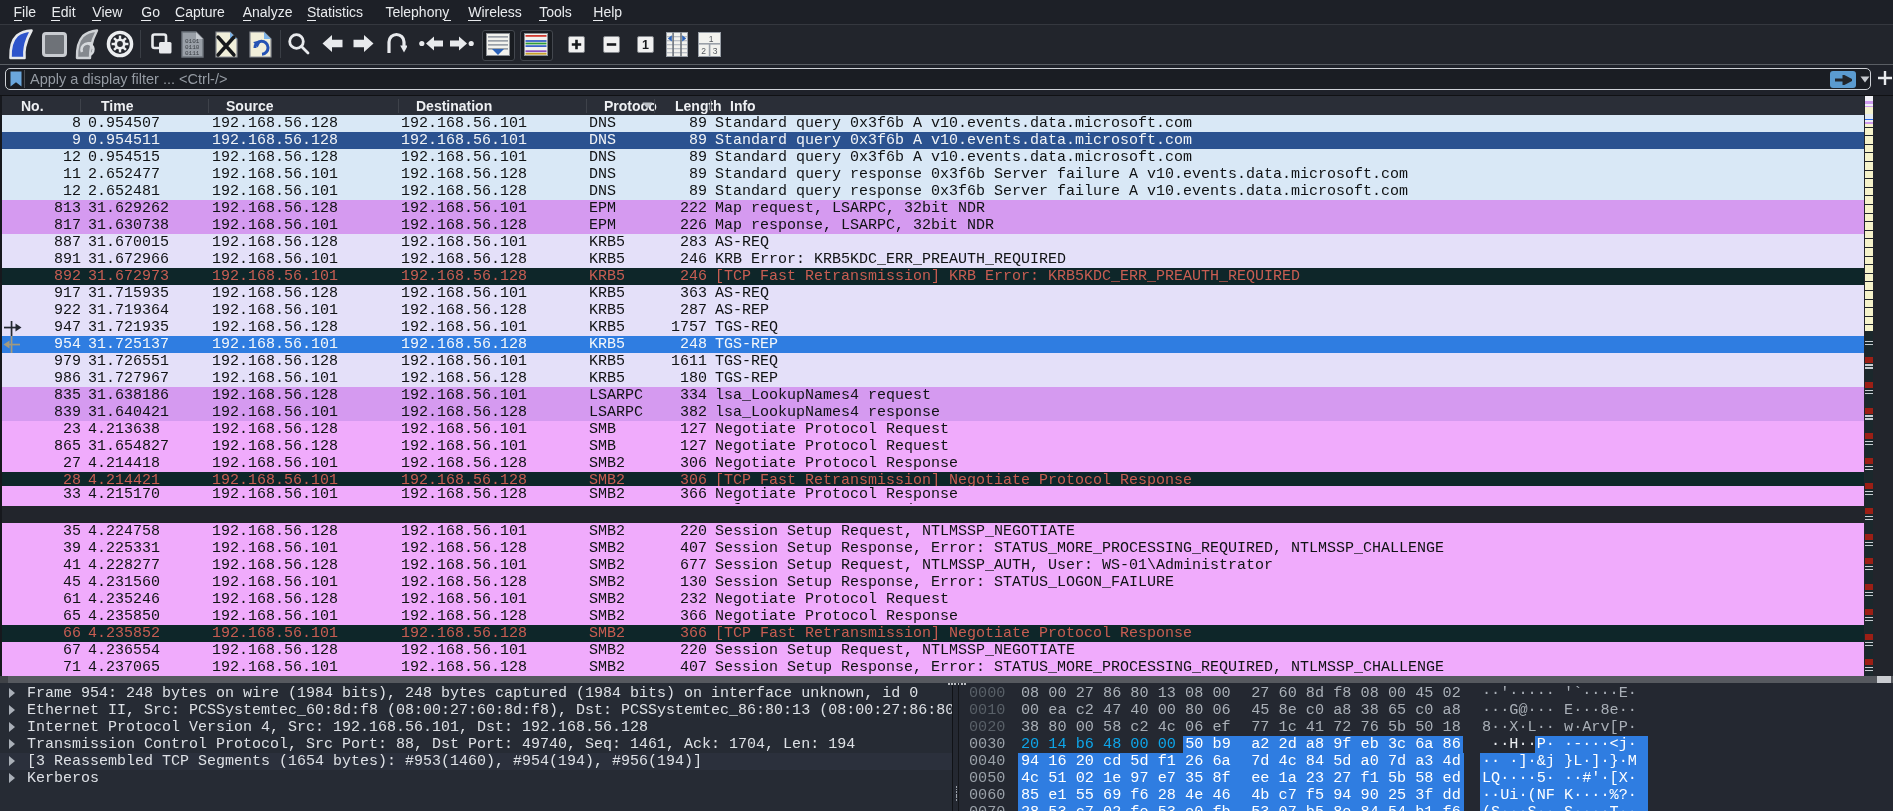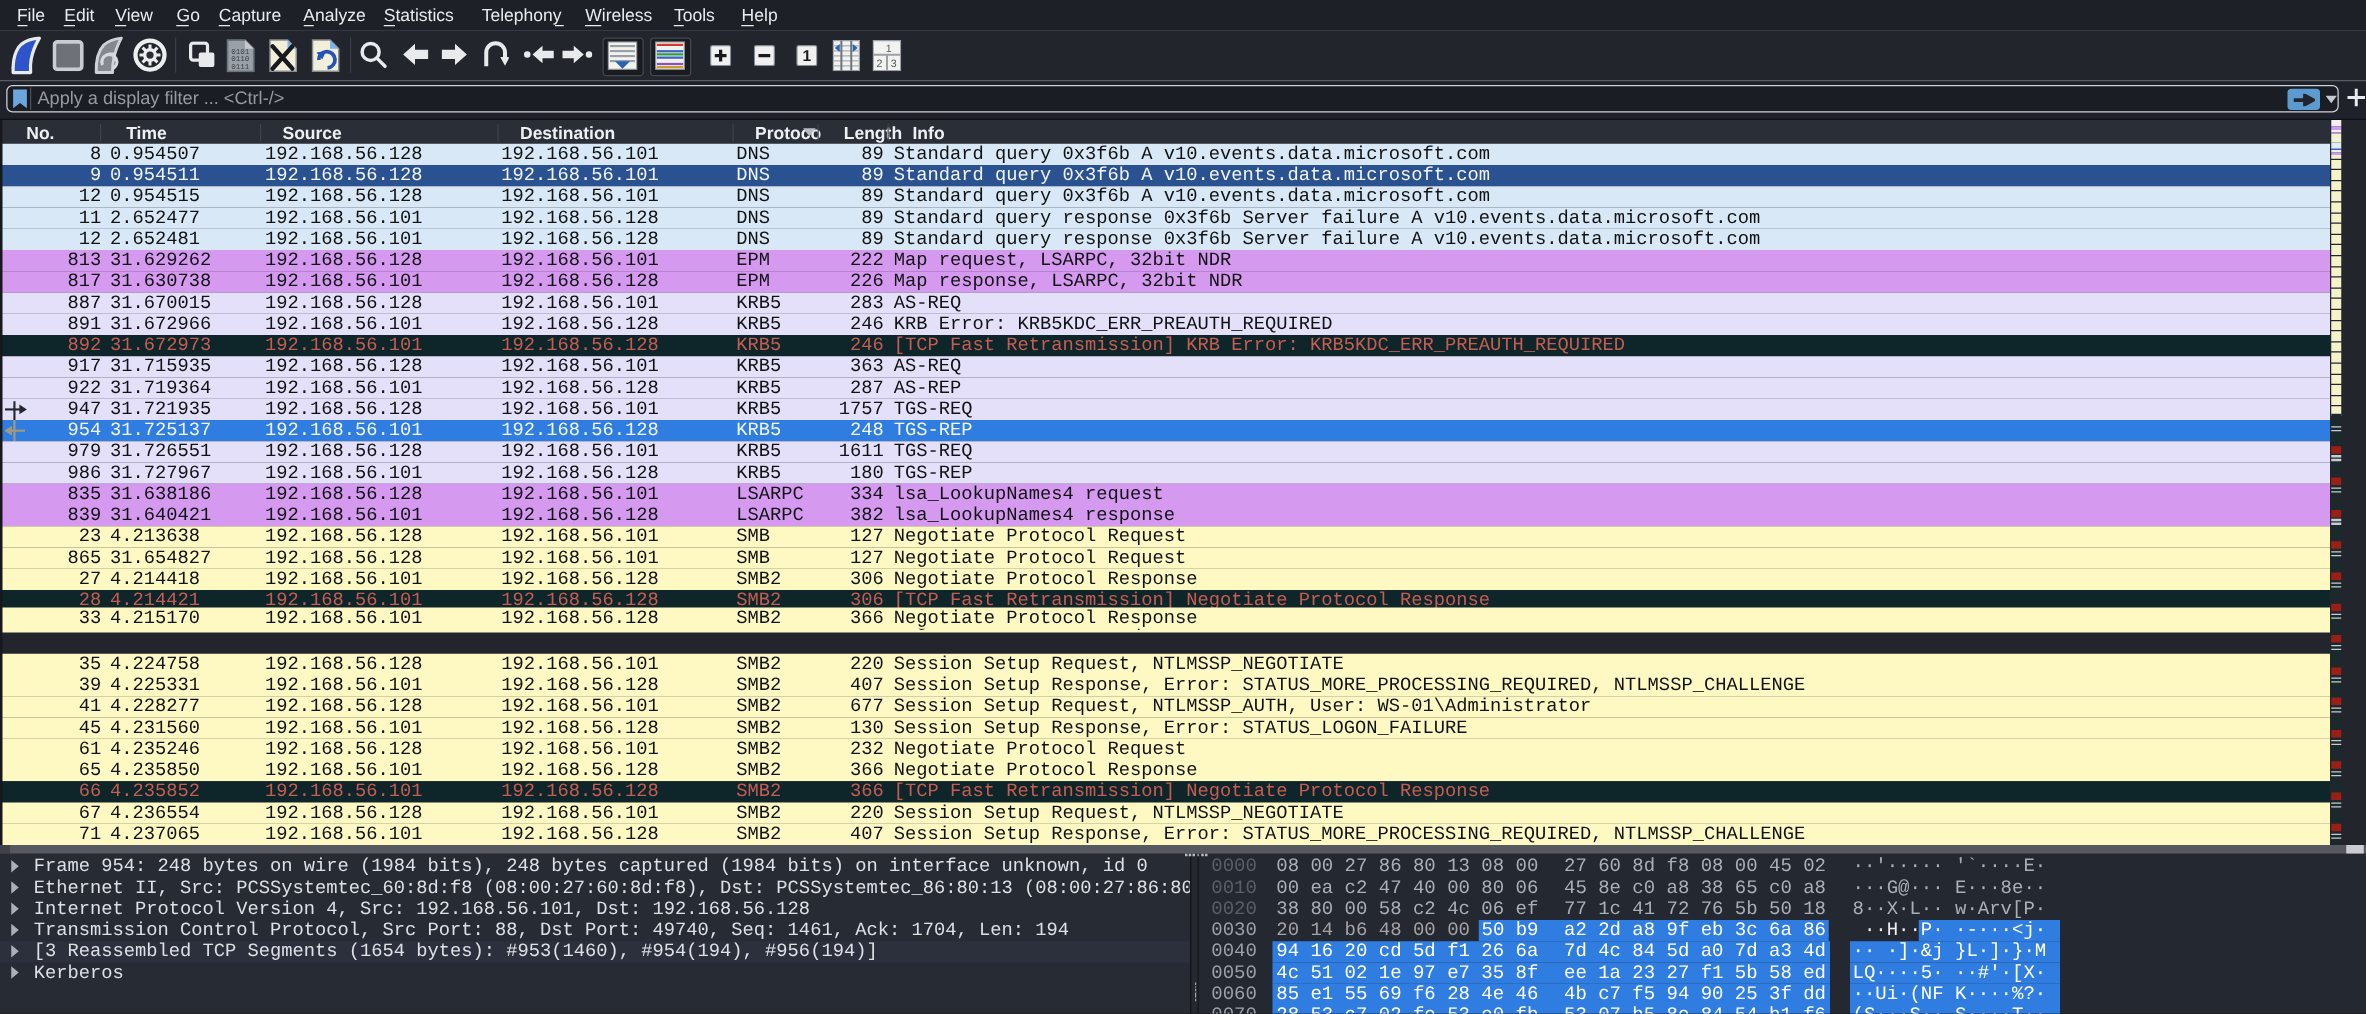--- a/index.html
+++ b/index.html
@@ -7,21 +7,21 @@
 .mu{position:absolute;height:1px;background:#e9ebee;}
 .hcol{position:absolute;top:0;height:20px;line-height:20px;color:#eef0f3;font-size:14px;font-weight:700;padding-left:16px;}
 .row{position:absolute;left:0;width:1864px;height:17px;font-size:15px;line-height:17px;color:#101214;font-family:"Liberation Mono", monospace;white-space:pre;}
 .c-no{position:absolute;left:0;top:0;width:81px;text-align:right;}
 .c-t{position:absolute;left:88px;top:0;}
 .c-s{position:absolute;left:212px;top:0;}
 .c-d{position:absolute;left:401px;top:0;}
 .c-p{position:absolute;left:589px;top:0;}
 .c-l{position:absolute;left:600px;top:0;width:107px;text-align:right;}
 .c-i{position:absolute;left:715px;top:0;}
-.dns{background:#d9e8f6;} .krb{background:#e4e0f9;} .epm{background:#d59af0;} .smb{background:#fef9c3;}
+.dns{background:#d9e8f6;} .krb{background:#e4e0f9;} .epm{background:#d59af0;} .smb{background:#f0abfc;}
 .seln{background:#2b5290;color:#f2f4f6;} .sel{background:#2f7de1;color:#f4f7fa;}
 .dark{background:#0e2629;color:#c75d52;}
 .dline{position:absolute;left:0;width:952px;height:17px;color:#dde0e5;font-size:15px;line-height:17px;font-family:"Liberation Mono", monospace;white-space:pre;overflow:hidden;}
 .dtri{position:absolute;left:9px;top:3.2px;width:0;height:0;border-left:6px solid #aab0b8;border-top:5px solid transparent;border-bottom:5px solid transparent;}
 .hx{position:absolute;height:17px;font-size:15.2px;line-height:17px;font-family:"Liberation Mono", monospace;white-space:pre;}
 </style></head><body>
 <div id="app">
 
 <div class="abs" style="left:0;top:0;width:1893px;height:24px;background:#1d2027;"></div>
 <div class="mitem" style="left:13.5px;">File</div>
@@ -365,21 +365,21 @@
 <div class="hx" style="left:1021px;top:701.5px;color:#a9afb7;">00 ea c2 47 40 00 80 06</div>
 <div class="hx" style="left:1251.2px;top:701.5px;color:#a9afb7;">45 8e c0 a8 38 65 c0 a8</div>
 <div class="hx" style="left:1482px;top:701.5px;color:#a9afb7;">···G@··· E···8e··</div>
 <div class="hx" style="left:969px;top:718.5px;color:#596068;">0020</div>
 <div class="hx" style="left:1021px;top:718.5px;color:#a9afb7;">38 80 00 58 c2 4c 06 ef</div>
 <div class="hx" style="left:1251.2px;top:718.5px;color:#a9afb7;">77 1c 41 72 76 5b 50 18</div>
 <div class="hx" style="left:1482px;top:718.5px;color:#a9afb7;">8··X·L·· w·Arv[P·</div>
 <div class="abs" style="left:1183.2px;top:735.5px;width:279.8px;height:17px;background:#2f7de1;"></div>
 <div class="abs" style="left:1534.7px;top:735.5px;width:113.3px;height:17px;background:#2f7de1;"></div>
 <div class="hx" style="left:969px;top:735.5px;color:#9aa1a9;">0030</div>
-<div class="hx" style="left:1021px;top:735.5px;color:#a3a3a3;">20 14 b6 48 00 00</div>
+<div class="hx" style="left:1021px;top:735.5px;color:#0ea5e9;">20 14 b6 48 00 00</div>
 <div class="hx" style="left:1185.2px;top:735.5px;color:#ffffff;">50 b9</div>
 <div class="hx" style="left:1251.2px;top:735.5px;color:#ffffff;">a2 2d a8 9f eb 3c 6a 86</div>
 <div class="hx" style="left:1482px;top:735.5px;color:#eceef1;"> ··H··</div>
 <div class="hx" style="left:1536.7px;top:735.5px;color:#ffffff;">P· ·-···&lt;j·</div>
 <div class="abs" style="left:1018px;top:752.5px;width:446.0px;height:17px;background:#2f7de1;"></div>
 <div class="abs" style="left:1480px;top:752.5px;width:168.0px;height:17px;background:#2f7de1;"></div>
 <div class="hx" style="left:969px;top:752.5px;color:#9aa1a9;">0040</div>
 <div class="hx" style="left:1021px;top:752.5px;color:#ffffff;">94 16 20 cd 5d f1 26 6a</div>
 <div class="hx" style="left:1251.2px;top:752.5px;color:#ffffff;">7d 4c 84 5d a0 7d a3 4d</div>
 <div class="hx" style="left:1482px;top:752.5px;color:#ffffff;">·· ·]·&amp;j }L·]·}·M</div>

